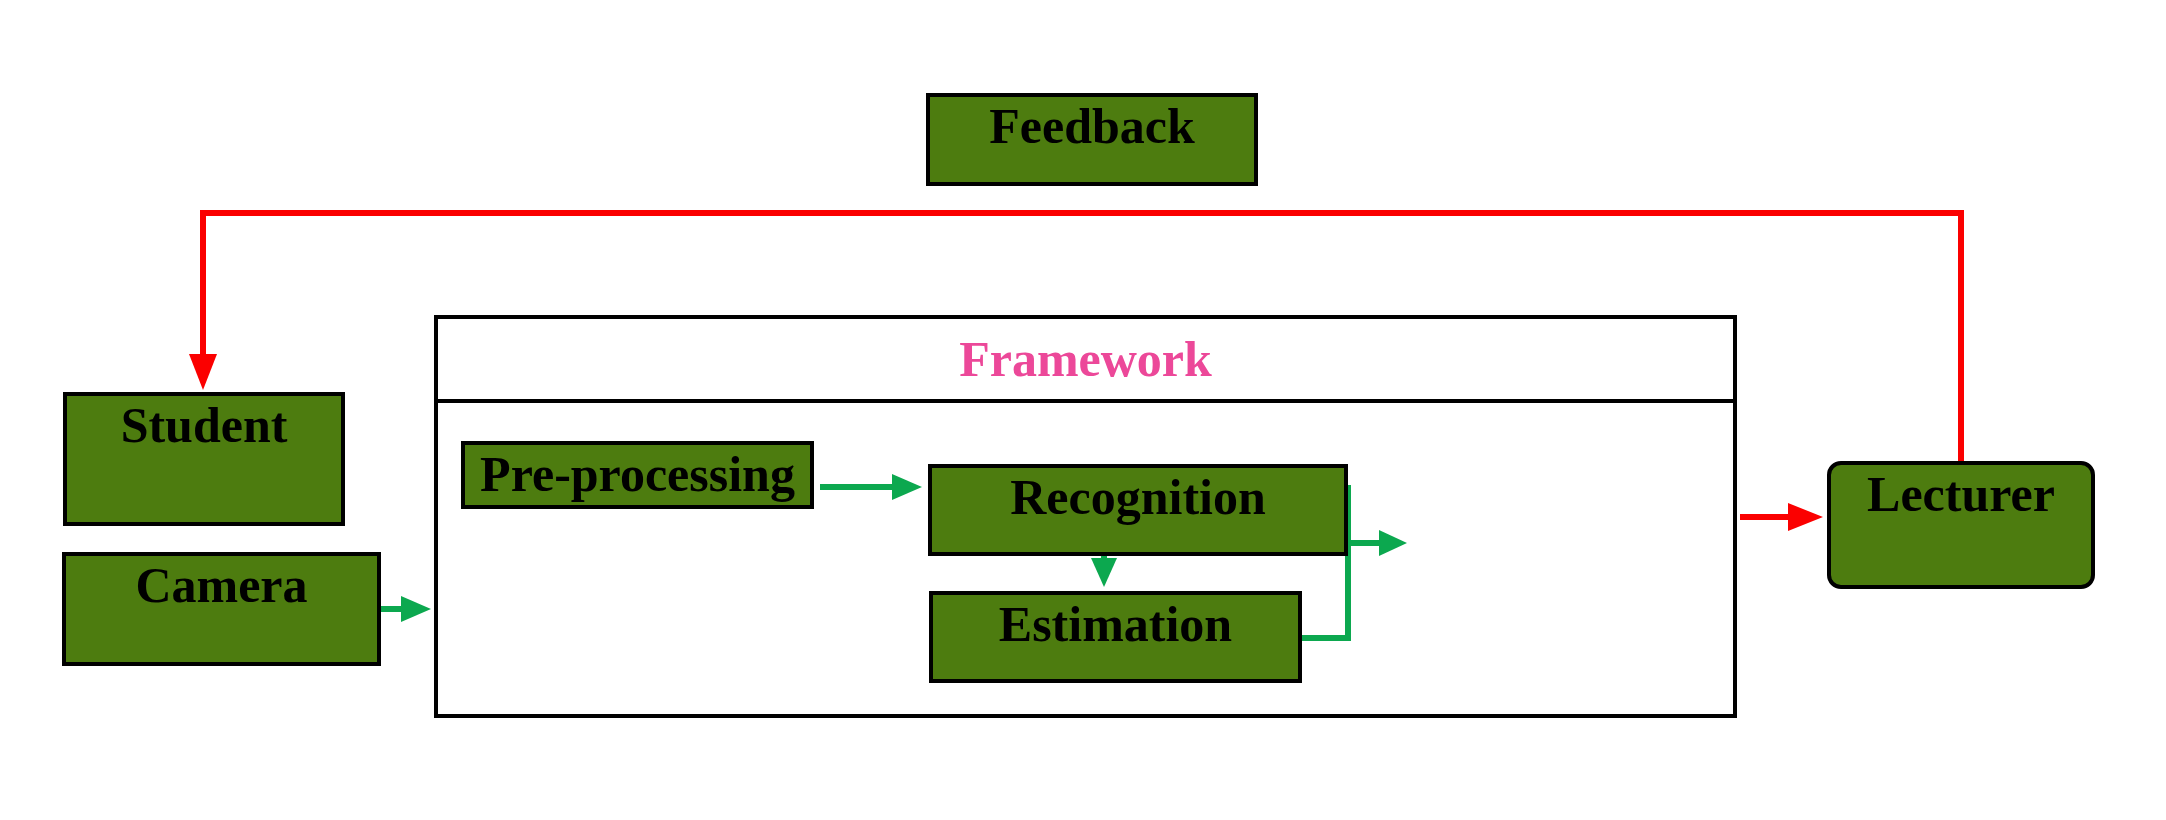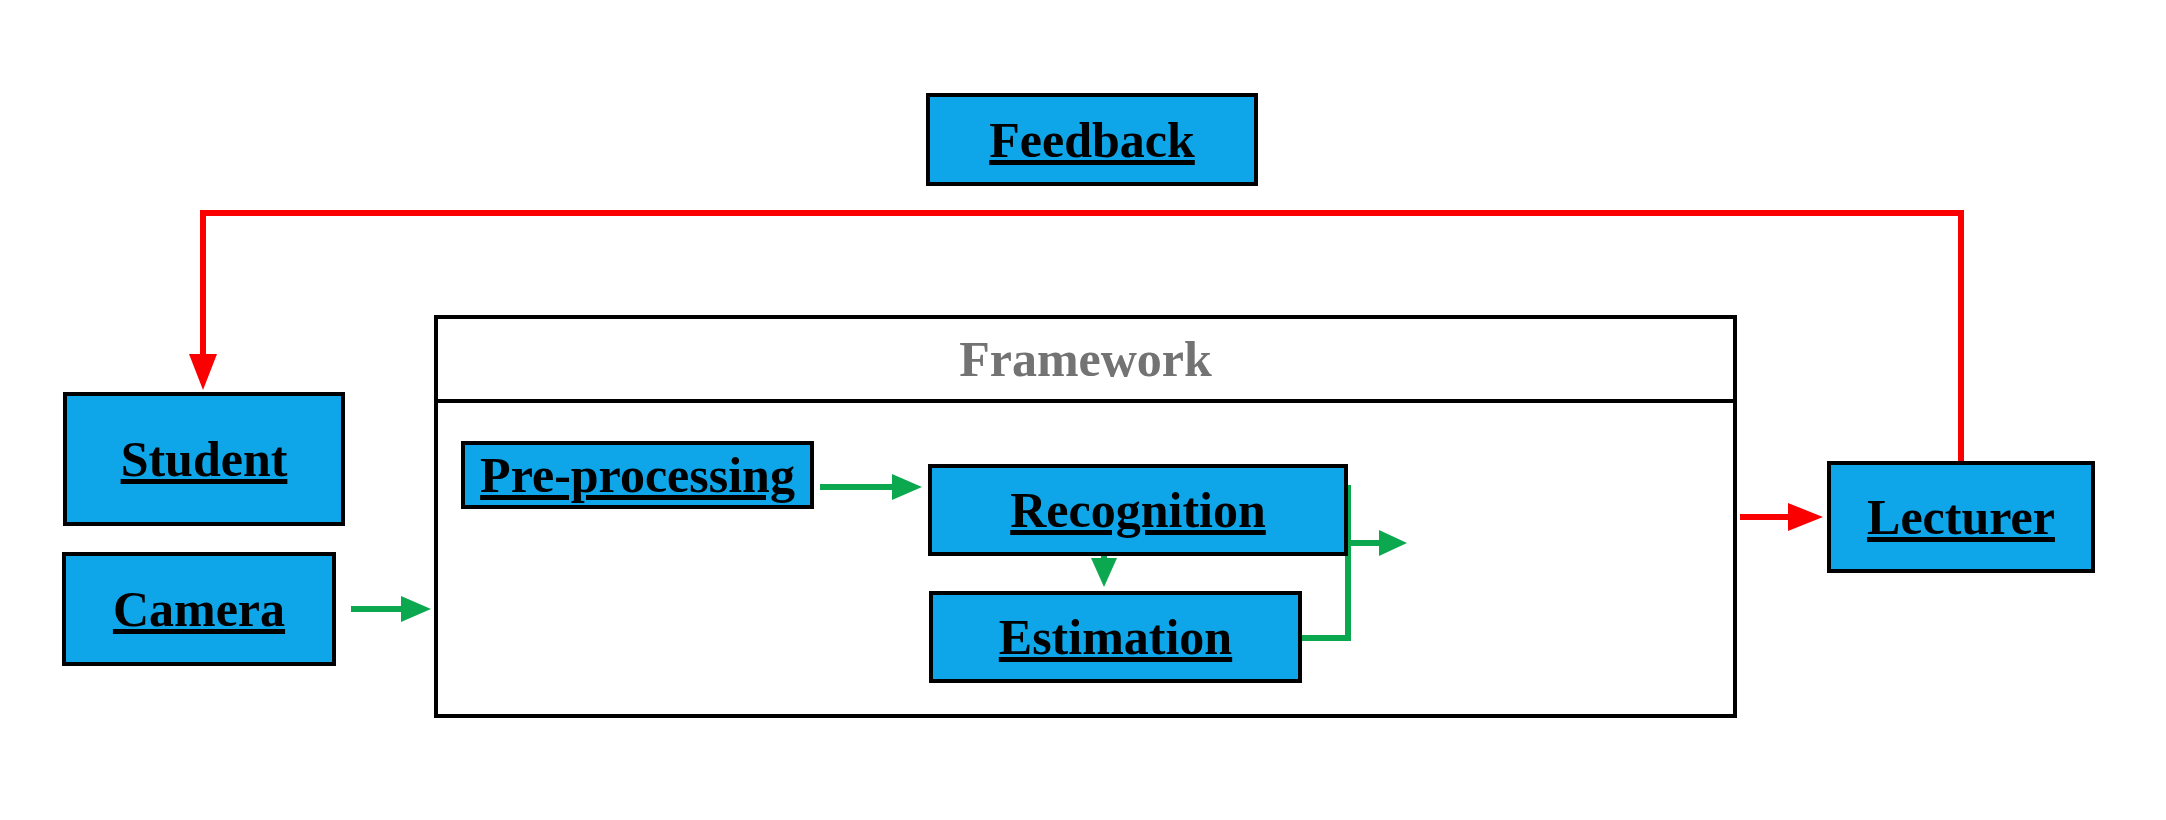--- a/index.html
+++ b/index.html
@@ -14,46 +14,45 @@
   }
   .arrow-layer {
     position: absolute;
     left: 0; top: 0;
     width: 2166px; height: 820px;
     pointer-events: none;
   }
   .arrow-layer path { fill: none; stroke-width: 6px; }
   .box {
     position: absolute;
-    background: #0ea5e9;
+    background: #4d7c0f;
     border: 4px solid #000000;
     display: flex;
-    align-items: center;
+    align-items: flex-start;
     justify-content: center;
     font-weight: bold;
     font-size: 50px;
     color: #000000;
     white-space: nowrap;
-    text-decoration: underline;
   }
   .framework {
     position: absolute;
     border: 4px solid #000000;
     background: transparent;
   }
   .fw-header {
     width: 100%;
     height: 84px;
     border-bottom: 4px solid #000000;
     display: flex;
     align-items: center;
     justify-content: center;
     font-weight: bold;
     font-size: 50px;
-    color: #737373;
+    color: #ec4899;
   }
 </style>
 </head>
 <body>
 
 <div class="canvas">
 
   <svg class="arrow-layer" viewBox="0 0 2166 820" width="2166" height="820" xmlns="http://www.w3.org/2000/svg">
 
     <g>
@@ -95,34 +94,34 @@
   </div>
 
   <div class="box" style="left:926px; top:93px; width:332px; height:93px;">
     <span>Feedback</span>
   </div>
 
   <div class="box" style="left:63px; top:392px; width:282px; height:134px;">
     <span>Student</span>
   </div>
 
-  <div class="box" style="left:62px; top:552px; width:274px; height:114px;">
+  <div class="box" style="left:62px; top:552px; width:319px; height:114px;">
     <span>Camera</span>
   </div>
 
   <div class="box" style="left:461px; top:441px; width:353px; height:68px;">
     <span>Pre-processing</span>
   </div>
 
   <div class="box" style="left:928px; top:440px; width:420px; height:92px;margin-top:24px;">
     <span>Recognition</span>
   </div>
 
   <div class="box" style="left:929px; top:591px; width:373px; height:92px;">
     <span>Estimation</span>
   </div>
 
 
-  <div class="box" style="left:1827px; top:461px; width:268px; height:112px;">
+  <div class="box" style="left:1827px; top:461px; width:268px; height:128px;border-radius:14px;">
     <span>Lecturer</span>
   </div>
 
 </div>
 
 </body></html>

